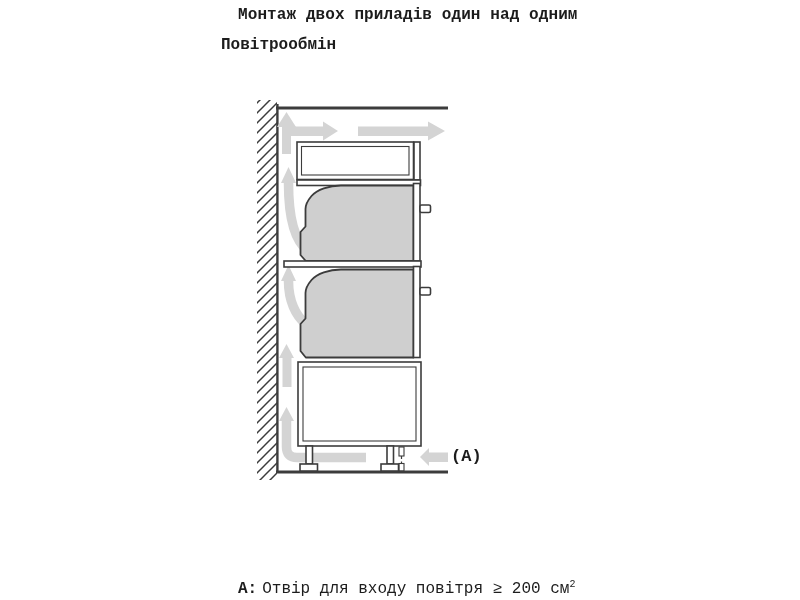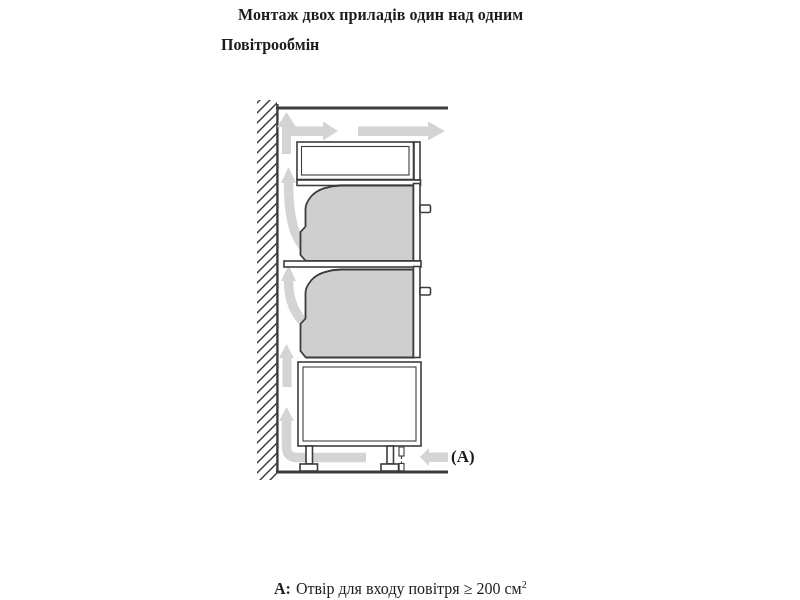--- a/index.html
+++ b/index.html
@@ -1,25 +1,25 @@
 <!DOCTYPE html>
 <html style="--background: #ffffff; --text: #1c1c1c; --outline: #3c3c3c; --appliance-fill: #cfcfcf; --airflow-arrow: #d4d4d4;"><head>
 <meta charset="utf-8">
 <style>
   html,body{margin:0;padding:0;background:#fff;}
   .page{
     position:relative;width:720px;height:600px;overflow:hidden;
     background:var(--background,#fff);
     color:var(--text,#1c1c1c);
-    font-family:Liberation Serif, serif;
+    font-family:Liberation Mono, monospace;
     border-radius:30px;
   }
   .title{position:absolute;left:238px;top:6px;font-size:16px;font-weight:bold;letter-spacing:0.1px;white-space:nowrap;}
   .subtitle{position:absolute;left:221px;top:36px;font-size:16px;font-weight:bold;white-space:nowrap;}
-  .footnote{position:absolute;left:238px;top:579px;font-size:16px;white-space:nowrap;margin-left:36px;}
+  .footnote{position:absolute;left:238px;top:579px;font-size:16px;white-space:nowrap;}
   .footnote .fn-label{font-weight:bold;margin-right:5px;}
   .footnote sup{font-size:10px;}
   .label-a{position:absolute;left:451px;top:447px;font-size:17px;font-weight:bold;white-space:nowrap;}
   .diagram-svg{position:absolute;left:0;top:0;width:800px;height:600px;}
 
   
   .thick{stroke:var(--outline,#3c3c3c);stroke-width:2.8;fill:none;}
   .walledge{stroke:var(--outline,#3c3c3c);stroke-width:2.4;fill:none;}
   .hatchln{stroke:var(--outline,#3c3c3c);stroke-width:1.5;}
   .furn{fill:#ffffff;stroke:var(--outline,#3c3c3c);stroke-width:1.6;}

